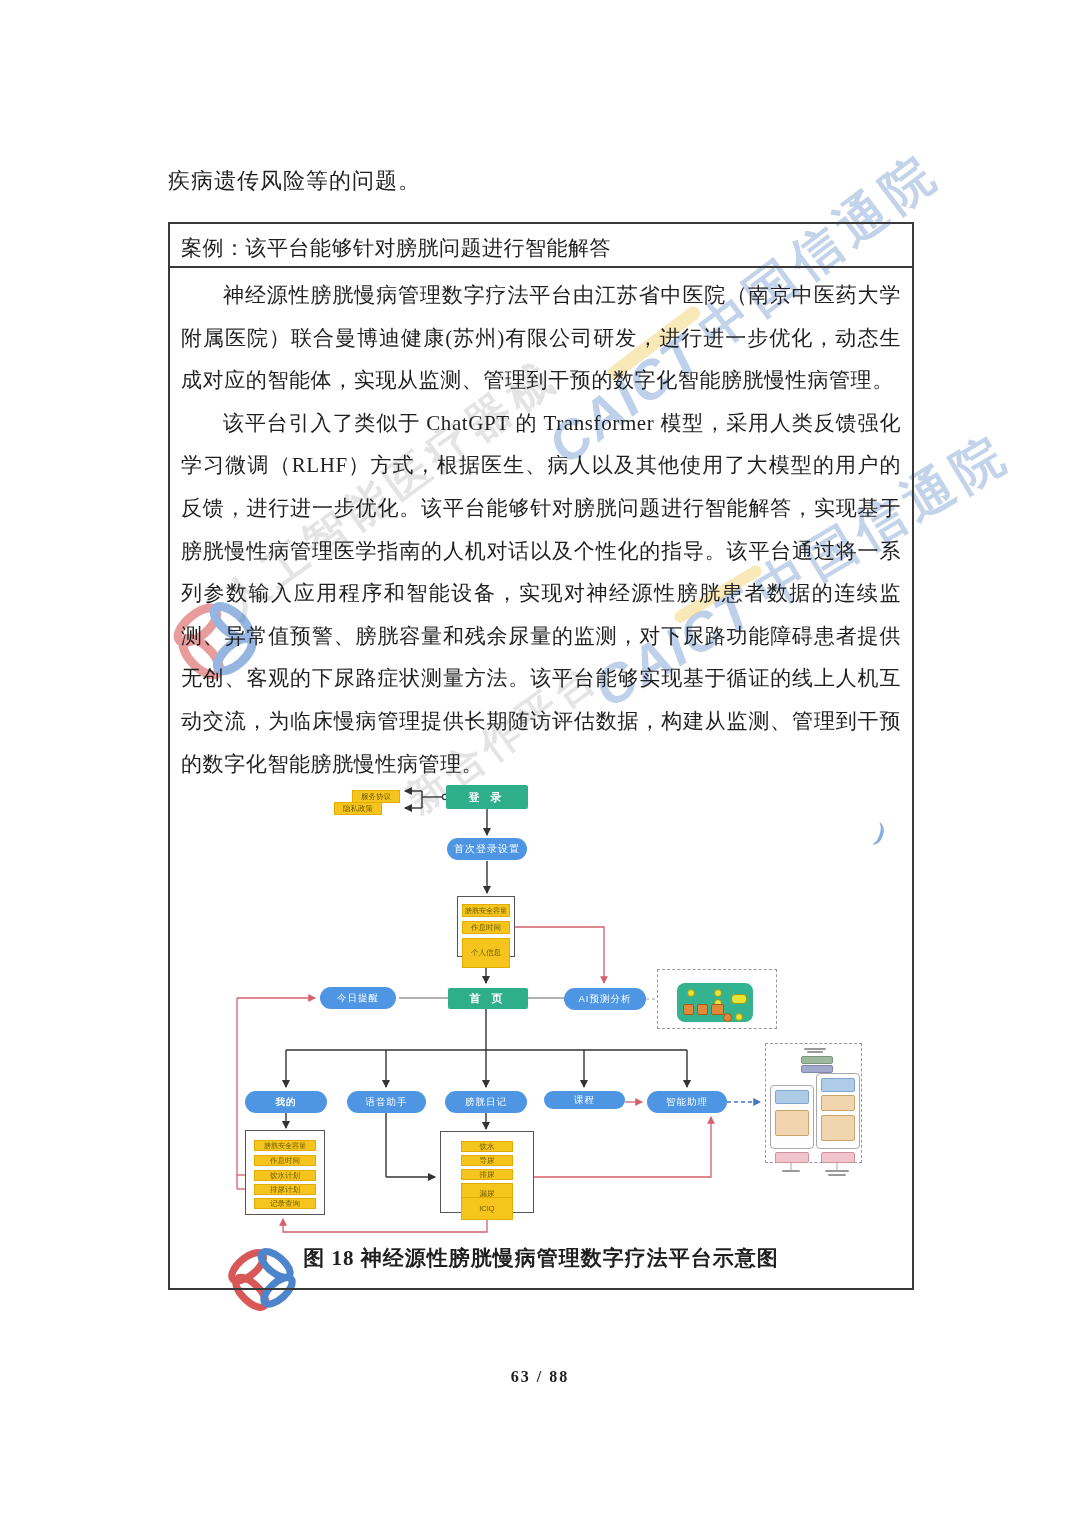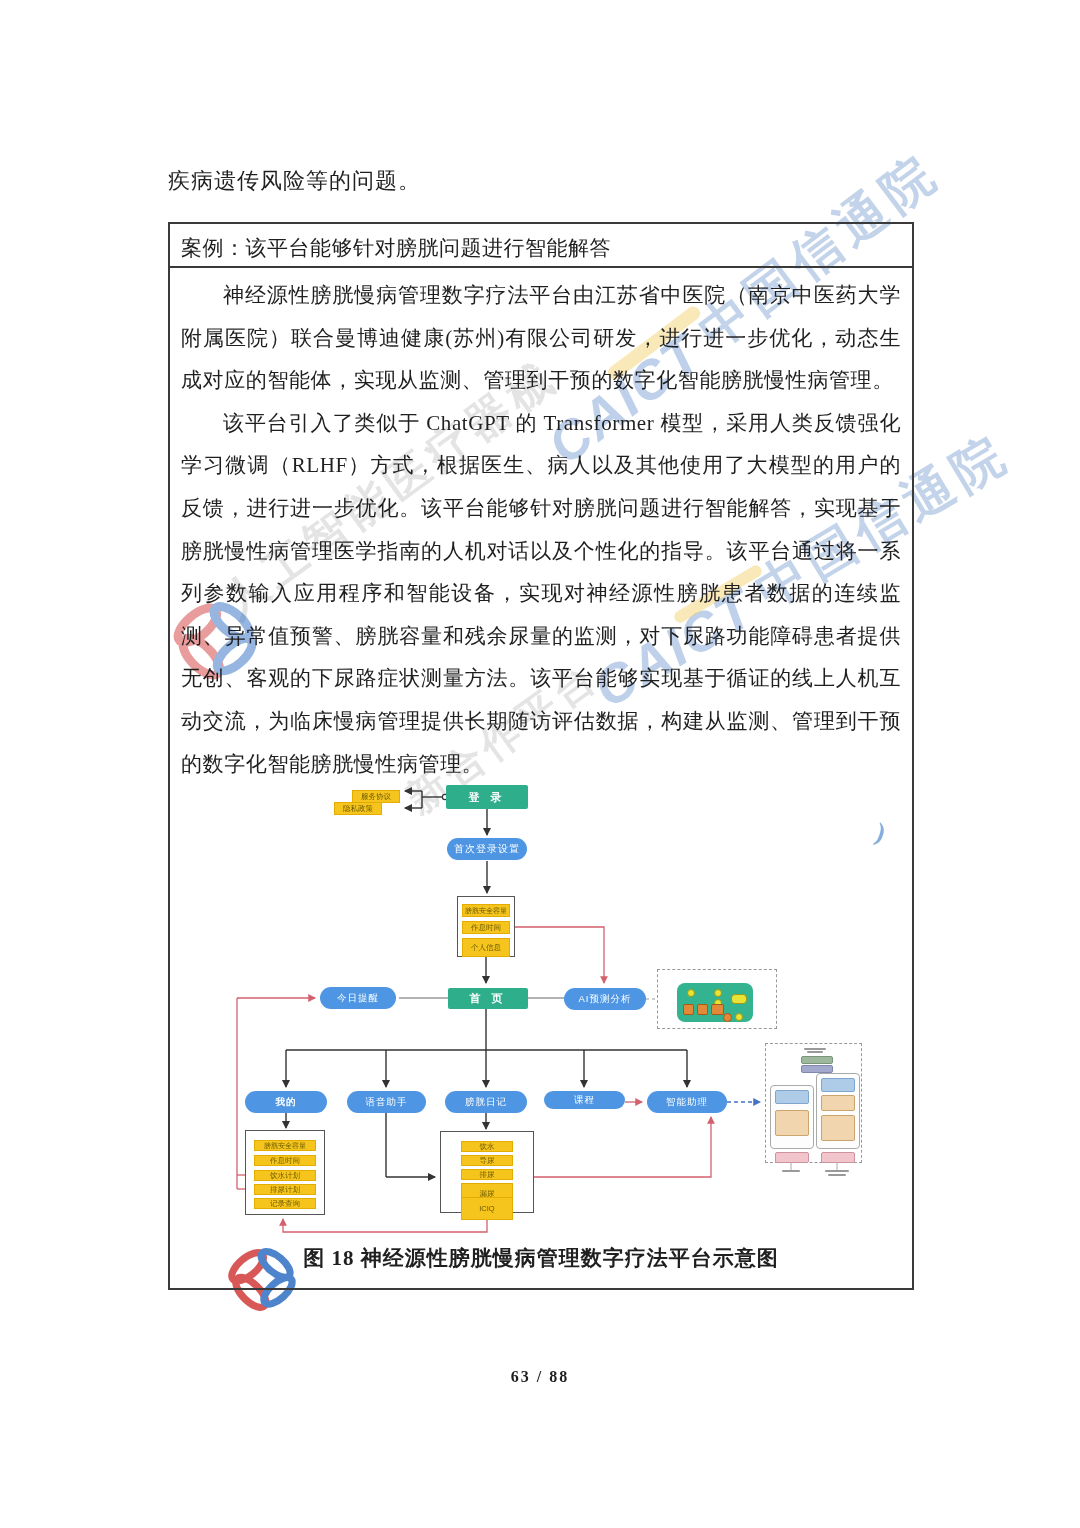--- a/index.html
+++ b/index.html
@@ -151,21 +151,21 @@
 
       <div class="node yellow-pill" style="left:182px;top:10px;width:48px;height:13px;">服务协议</div>
       <div class="node yellow-pill" style="left:164px;top:22px;width:48px;height:13px;">隐私政策</div>
       <div class="node green-rect" style="left:276px;top:5px;width:82px;height:24px;">登 录</div>
 
       <div class="node blue-pill" style="left:277px;top:58px;width:80px;height:22px;font-size:10px;">首次登录设置</div>
 
       <div class="node white-box" style="left:287px;top:116px;width:58px;height:61px;"></div>
       <div class="node yellow-pill" style="left:292px;top:124px;width:48px;height:13px;font-size:7px;">膀胱安全容量</div>
       <div class="node yellow-pill" style="left:292px;top:141px;width:48px;height:13px;">作息时间</div>
-      <div class="node yellow-pill" style="left:292px;top:158px;width:48px;height:19px;">个人信息</div>
+      <div class="node yellow-pill" style="left:292px;top:158px;width:48px;height:30px;">个人信息</div>
 
       <div class="node blue-pill" style="left:150px;top:207px;width:76px;height:22px;">今日提醒</div>
       <div class="node green-rect" style="left:278px;top:208px;width:80px;height:21px;">首 页</div>
       <div class="node blue-pill" style="left:394px;top:208px;width:82px;height:22px;">AI预测分析</div>
 
       <div class="node dashed-box" style="left:487px;top:189px;width:120px;height:60px;"></div>
       <div class="lstm-green" style="left:507px;top:203px;width:76px;height:39px;"></div>
       <div class="mini circle" style="left:517px;top:209px;width:6px;height:6px;background:#e8e337;border:1px solid #9a9a18;"></div>
       <div class="mini circle" style="left:544px;top:209px;width:6px;height:6px;background:#e8e337;border:1px solid #9a9a18;"></div>
       <div class="mini circle" style="left:544px;top:219px;width:6px;height:6px;background:#e8e337;border:1px solid #9a9a18;"></div>

